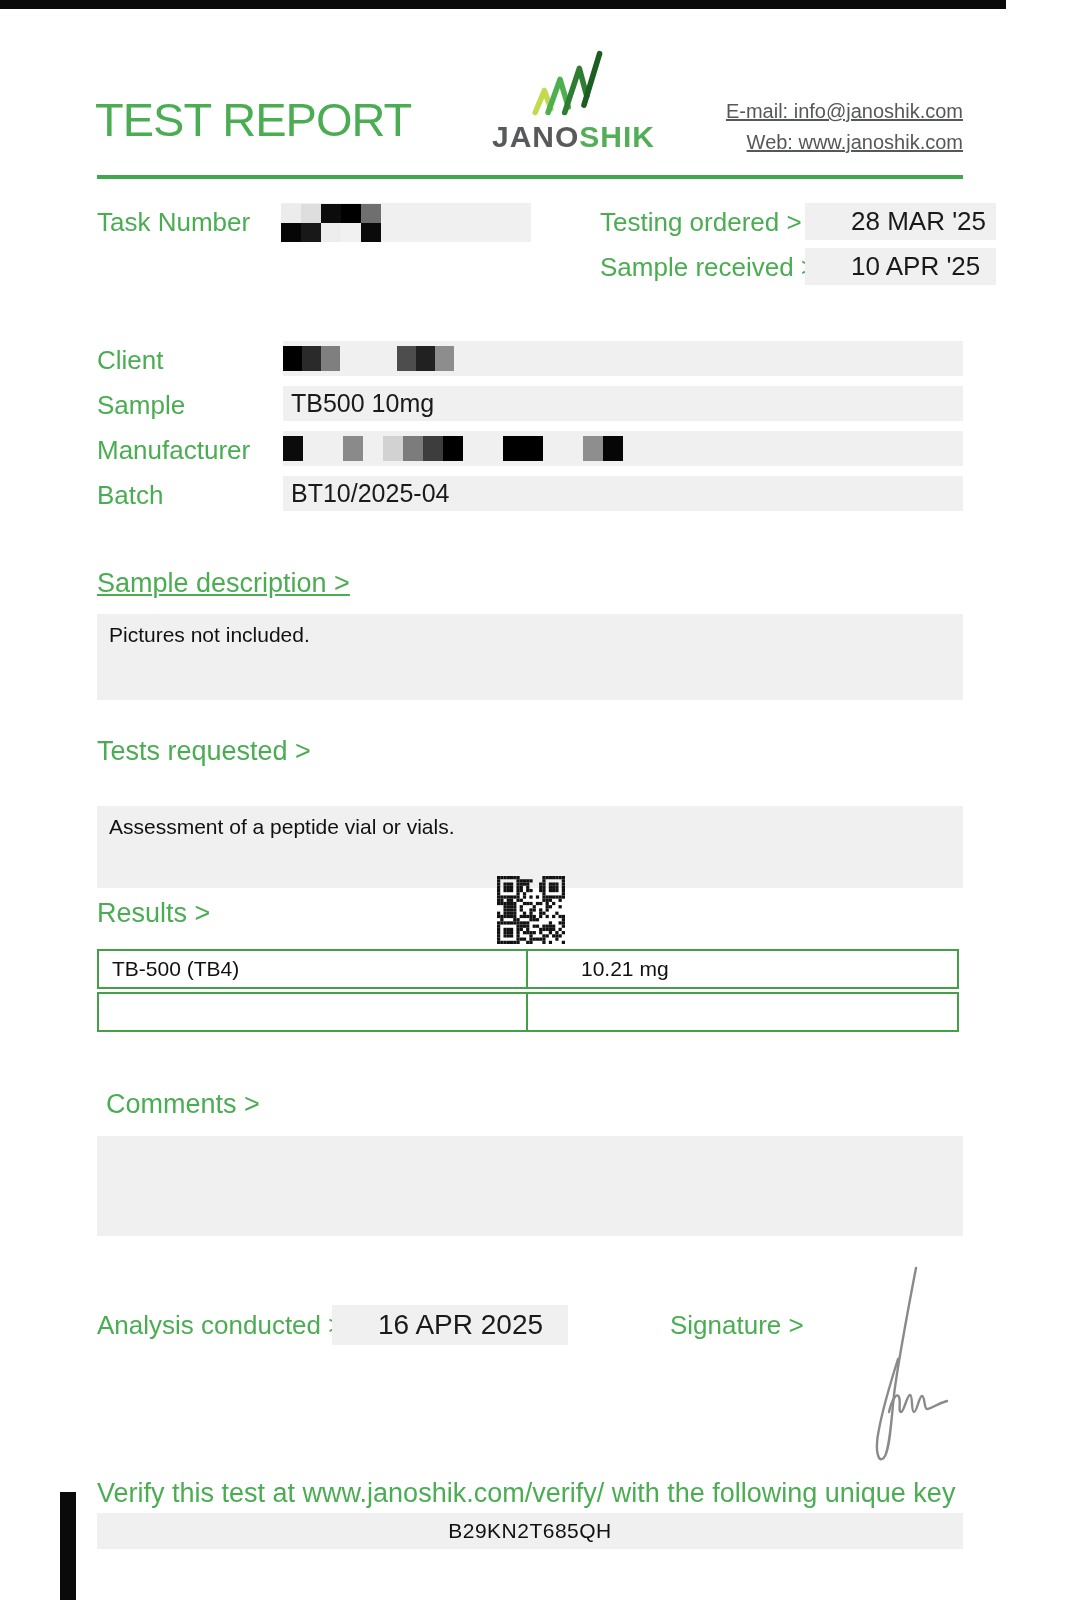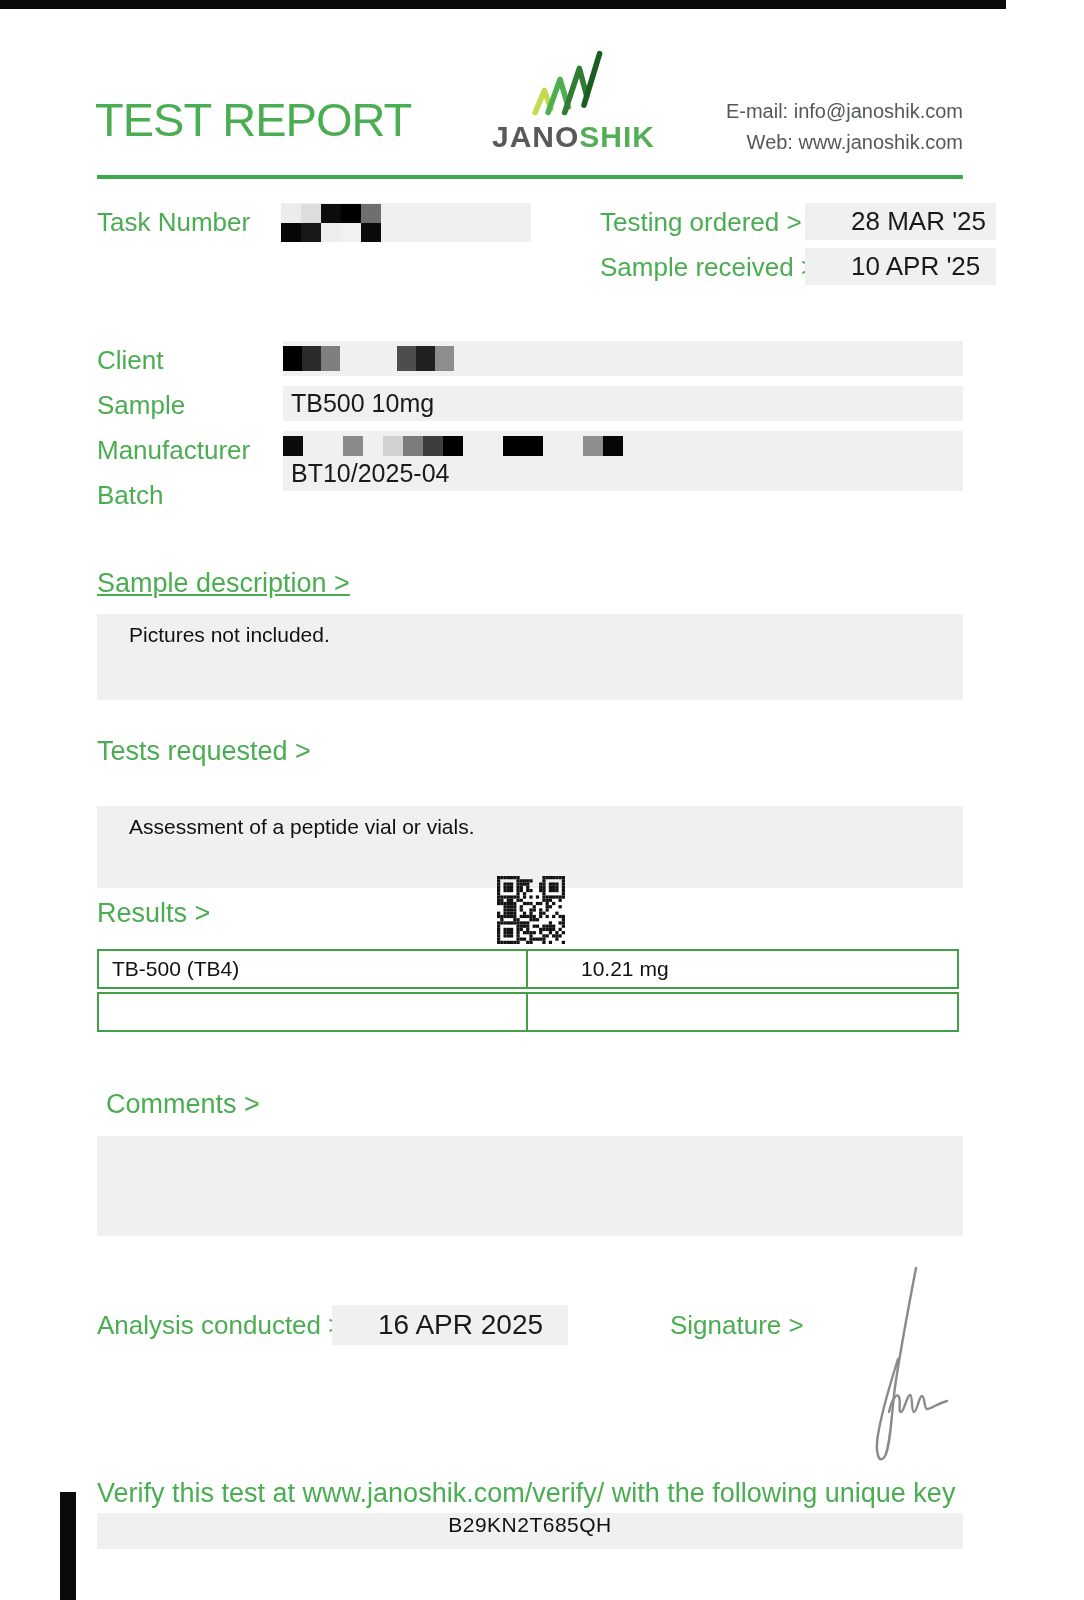--- a/index.html
+++ b/index.html
@@ -4,40 +4,40 @@
 <style>
   html,body{margin:0;padding:0;background:#ffffff;}
   .page{
     position:relative;width:1084px;height:1600px;background:#ffffff;
     font-family:"Liberation Sans",sans-serif;overflow:hidden;
     --green:#4aad52;--tborder:#43a047;--valbg:#f0f0f0;--ink:#1a1a1a;
   }
   .abs{position:absolute;}
   .scanbar{background:#0a0a0a;}
   .title{font-size:47px;letter-spacing:-1px;color:var(--green);white-space:nowrap;}
-  .contact{font-size:20px;color:#55585a;text-align:right;line-height:31px;}
+  .contact{font-size:20px;color:#55585a;text-align:right;line-height:31px;text-decoration:underline;}
   .rule{background:#3fa84c;}
   .flabel{font-size:26px;color:var(--green);white-space:nowrap;}
   .valbar{background:var(--valbg);display:flex;align-items:center;}
   .valtext{font-size:25px;color:var(--ink);padding-left:8px;white-space:nowrap;}
   .datebox{background:var(--valbg);display:flex;align-items:center;justify-content:flex-start;padding-left:36px;}
   .datetext{font-size:26px;color:var(--ink);padding-left:10px;white-space:nowrap;}
   .sechead{font-size:27px;color:var(--green);white-space:nowrap;}
   .graybox{background:var(--valbg);}
-  .boxtext{font-size:21px;color:#111;padding:9px 0 0 12px;margin-left:20px;}
+  .boxtext{font-size:21px;color:#111;padding:9px 0 0 12px;}
   .rtable{display:flex;flex-direction:column;gap:3px;}
   .rrow{display:flex;border:2px solid var(--tborder);height:36px;background:#fff;}
   .rcell{display:flex;align-items:center;font-size:21px;color:#111;padding-left:13px;}
   .rcell.c1{flex:0 0 50%;box-sizing:border-box;border-right:2px solid var(--tborder);}
   .rcell.c2{flex:1;margin-left:40px;}
   .wordmark{font-size:30px;font-weight:bold;letter-spacing:1px;white-space:nowrap;}
   .wm-l{color:#58595b;}
   .wm-r{color:#53ae57;}
   .verify{font-size:27px;color:var(--green);white-space:nowrap;}
-  .keybar{background:var(--valbg);display:flex;align-items:flex-start;justify-content:center;}
+  .keybar{background:var(--valbg);display:flex;align-items:center;justify-content:center;}
   .keytext{font-size:21px;color:#111;letter-spacing:.5px;}
   .redact{display:flex;flex-direction:column;}
   .redact .rrw{display:flex;}
   .redact span{display:block;}
 </style>
 </head>
 <body>
 
 <div class="page" style="--green: #4aad52; --tborder: #43a047; --valbg: #f0f0f0;">
 
@@ -136,21 +136,21 @@
           <span style="width:20px;height:25px;background:#000000;"></span>
           <span style="width:20px;height:25px;background:transparent;"></span>
           <span style="width:20px;height:25px;background:transparent;"></span>
           <span style="width:20px;height:25px;background:#8e8e8e;"></span>
           <span style="width:20px;height:25px;background:#060606;"></span>
         </div>
       </div>
   </div>
 
   <div class="abs flabel" style="left:97px;top:480px;">Batch</div>
-  <div class="abs valbar" style="left:283px;top:456px;width:680px;height:35px;">
+  <div class="abs valbar" style="left:283px;top:476px;width:680px;height:35px;">
     <span class="valtext">BT10/2025-04</span>
   </div>
 
   <div class="abs sechead" style="left:97px;top:568px;text-decoration:underline;">Sample description &gt;</div>
   <div class="abs graybox" style="left:97px;top:614px;width:866px;height:86px;">
     <div class="boxtext">Pictures not included.</div>
   </div>
 
   <div class="abs sechead" style="left:97px;top:736px;">Tests requested &gt;</div>
   <div class="abs graybox" style="left:97px;top:806px;width:866px;height:82px;">

